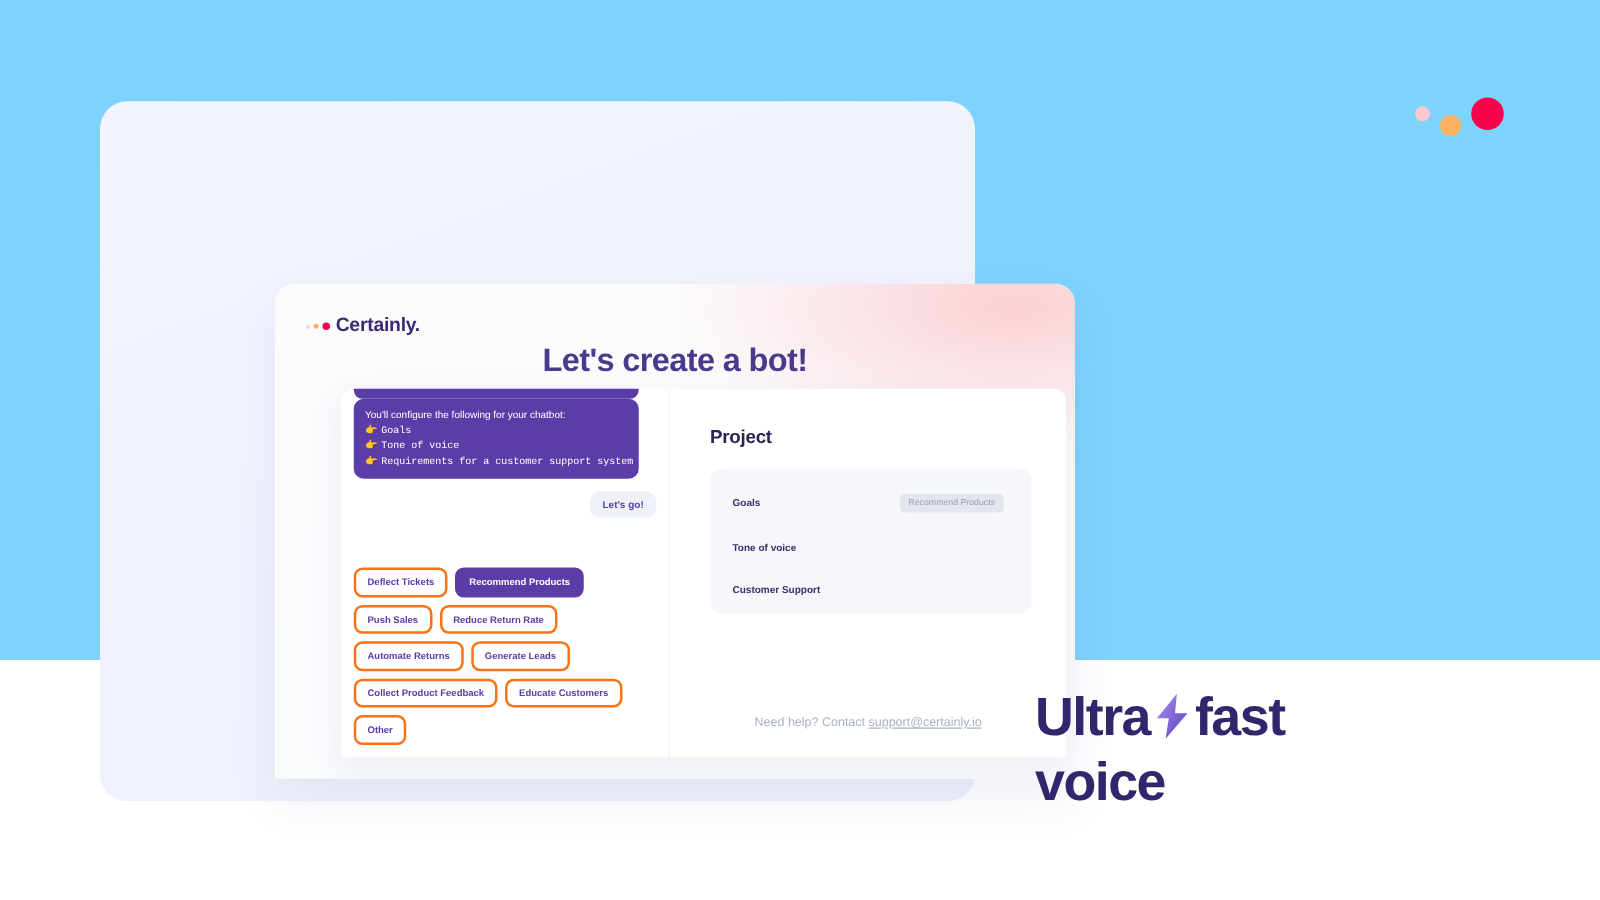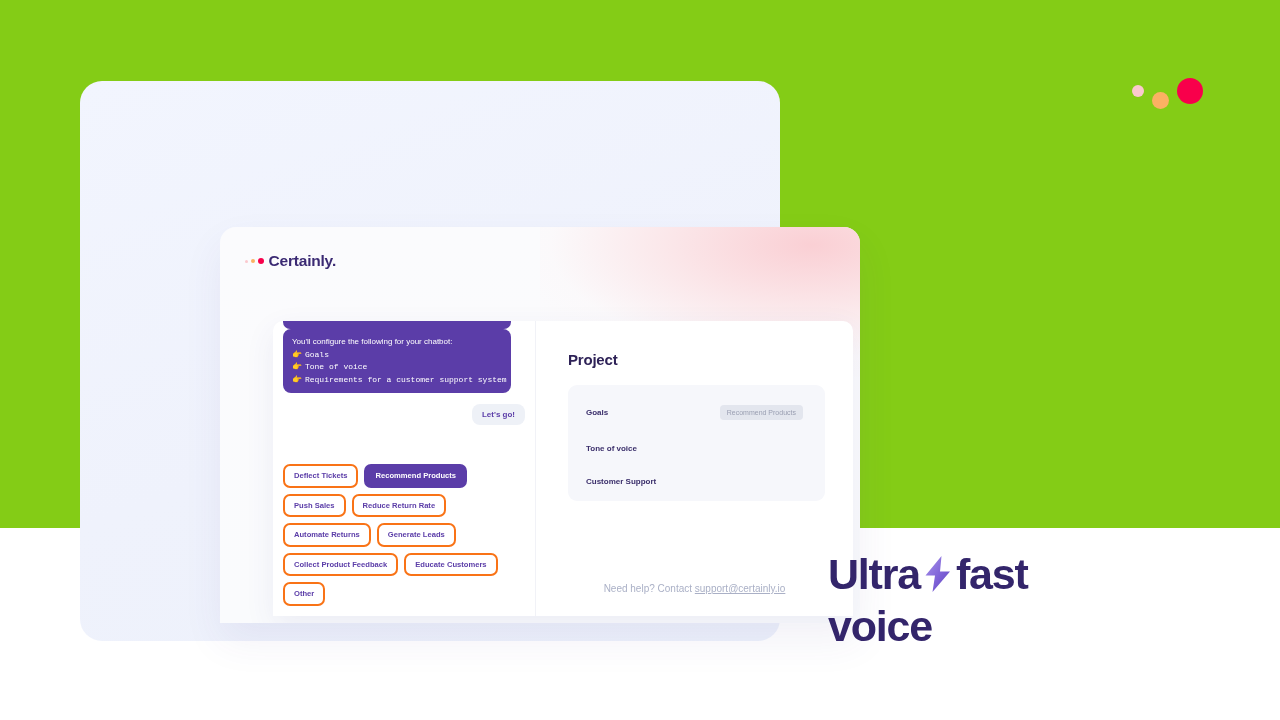--- a/index.html
+++ b/index.html
@@ -2,21 +2,21 @@
 <html><head>
 <meta charset="utf-8">
 <style>
   * { box-sizing: border-box; margin: 0; padding: 0; }
   html, body {
     width: 1280px; height: 720px;
     background: #ffffff;
     font-family: "Liberation Sans", sans-serif;
     overflow: hidden;
   }
-  #stage { position: relative; width: 1280px; height: 528px; background: #84cc16; }
+  #stage { position: relative; width: 1280px; height: 528px; background: #7dd3fc; }
 
   
   .dot { position: absolute; border-radius: 50%; }
   #dot-small  { left: 1132px; top: 85px;  width: 12px; height: 12px; background: #fbc9ce; }
   #dot-medium { left: 1152px; top: 92px;  width: 17px; height: 17px; background: #fbb163; }
   #dot-large  { left: 1177px; top: 78px;  width: 26px; height: 26px; background: #f8004b; }
 
   
   #outer-card {
     position: absolute; left: 80px; top: 81px;
@@ -55,21 +55,21 @@
   
   #window-title {
     position: absolute; left: 0; top: 46px; width: 100%;
     text-align: center;
     font-size: 26px; font-weight: 700; color: #4b3a8c;
     letter-spacing: -.5px;
   }
 
   
   #panel {
-    position: absolute; left: 53px; top: 94px;
+    position: absolute; left: 53px; top: 84px;
     width: 580px; height: 295px;
     background: #ffffff;
     border-radius: 10px 10px 0 0;
     display: flex;
     box-shadow: 0 10px 30px rgba(70,60,140,.08);
     overflow: hidden;
   }
   #chat-column {
     width: 263px; height: 100%;
     position: relative;
@@ -183,20 +183,21 @@
 
       <div id="logo">
         <span id="logo-dots">
           <span class="logo-dot d1"></span>
           <span class="logo-dot d2"></span>
           <span class="logo-dot d3"></span>
         </span>
         <span id="logo-word">Certainly.</span>
       </div>
 
+      <div id="window-title">Let's create a bot!</div>
 
       <div id="panel">
 
         <div id="chat-column">
 
           <div id="bubble-clipped"></div>
 
           <div id="bubble-intro">
             <div class="bubble-bot">
               <div class="line-head">You'll configure the following for your chatbot:</div>

